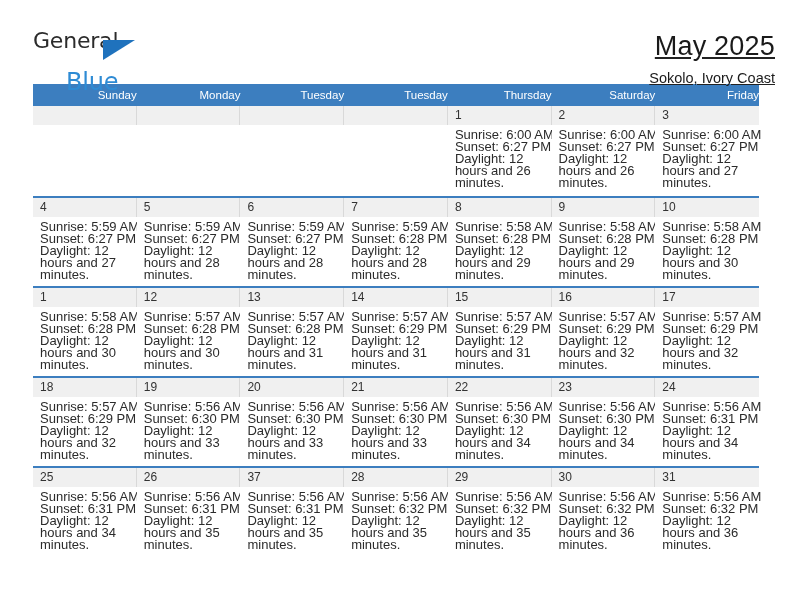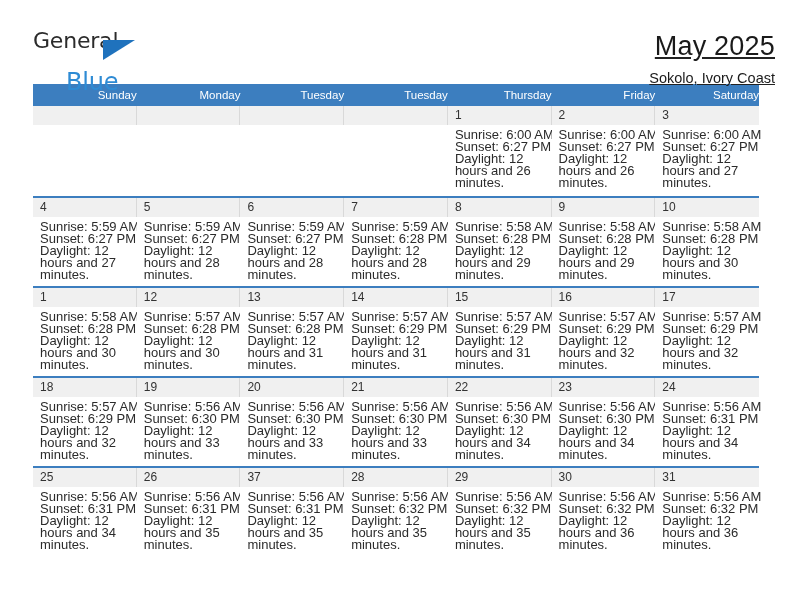--- a/index.html
+++ b/index.html
@@ -163,22 +163,22 @@
 
   </div>
 
   <div class="calendar">
     <div class="weekday-row" id="weekday-row">
         <div class="weekday">Sunday</div>
         <div class="weekday">Monday</div>
         <div class="weekday">Tuesday</div>
         <div class="weekday">Tuesday</div>
         <div class="weekday">Thursday</div>
+        <div class="weekday">Saturday</div>
         <div class="weekday">Friday</div>
-        <div class="weekday">Saturday</div>
       </div>
     <div id="weeks-container">
         <div class="week">
           <div class="daycell empty">
             <div class="datenum"></div>
           </div>
           <div class="daycell empty">
             <div class="datenum"></div>
           </div>
           <div class="daycell empty">

